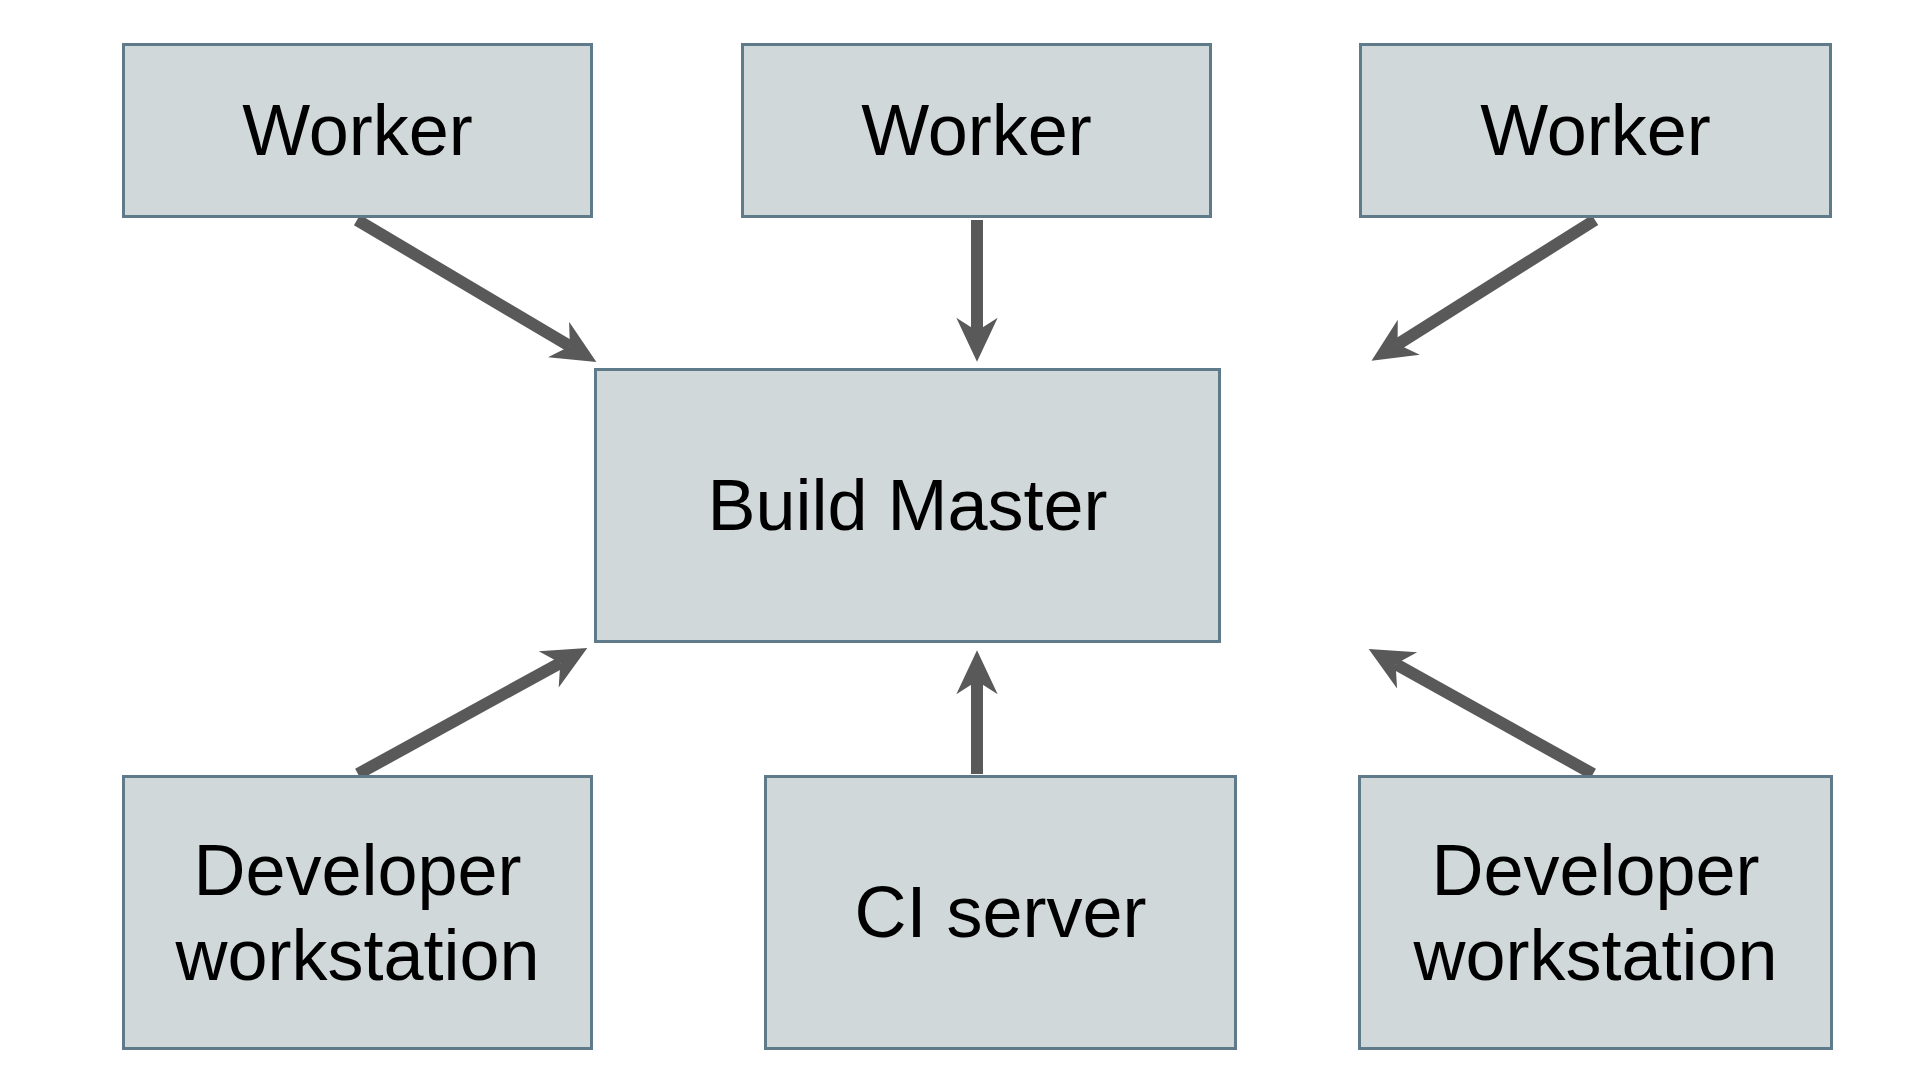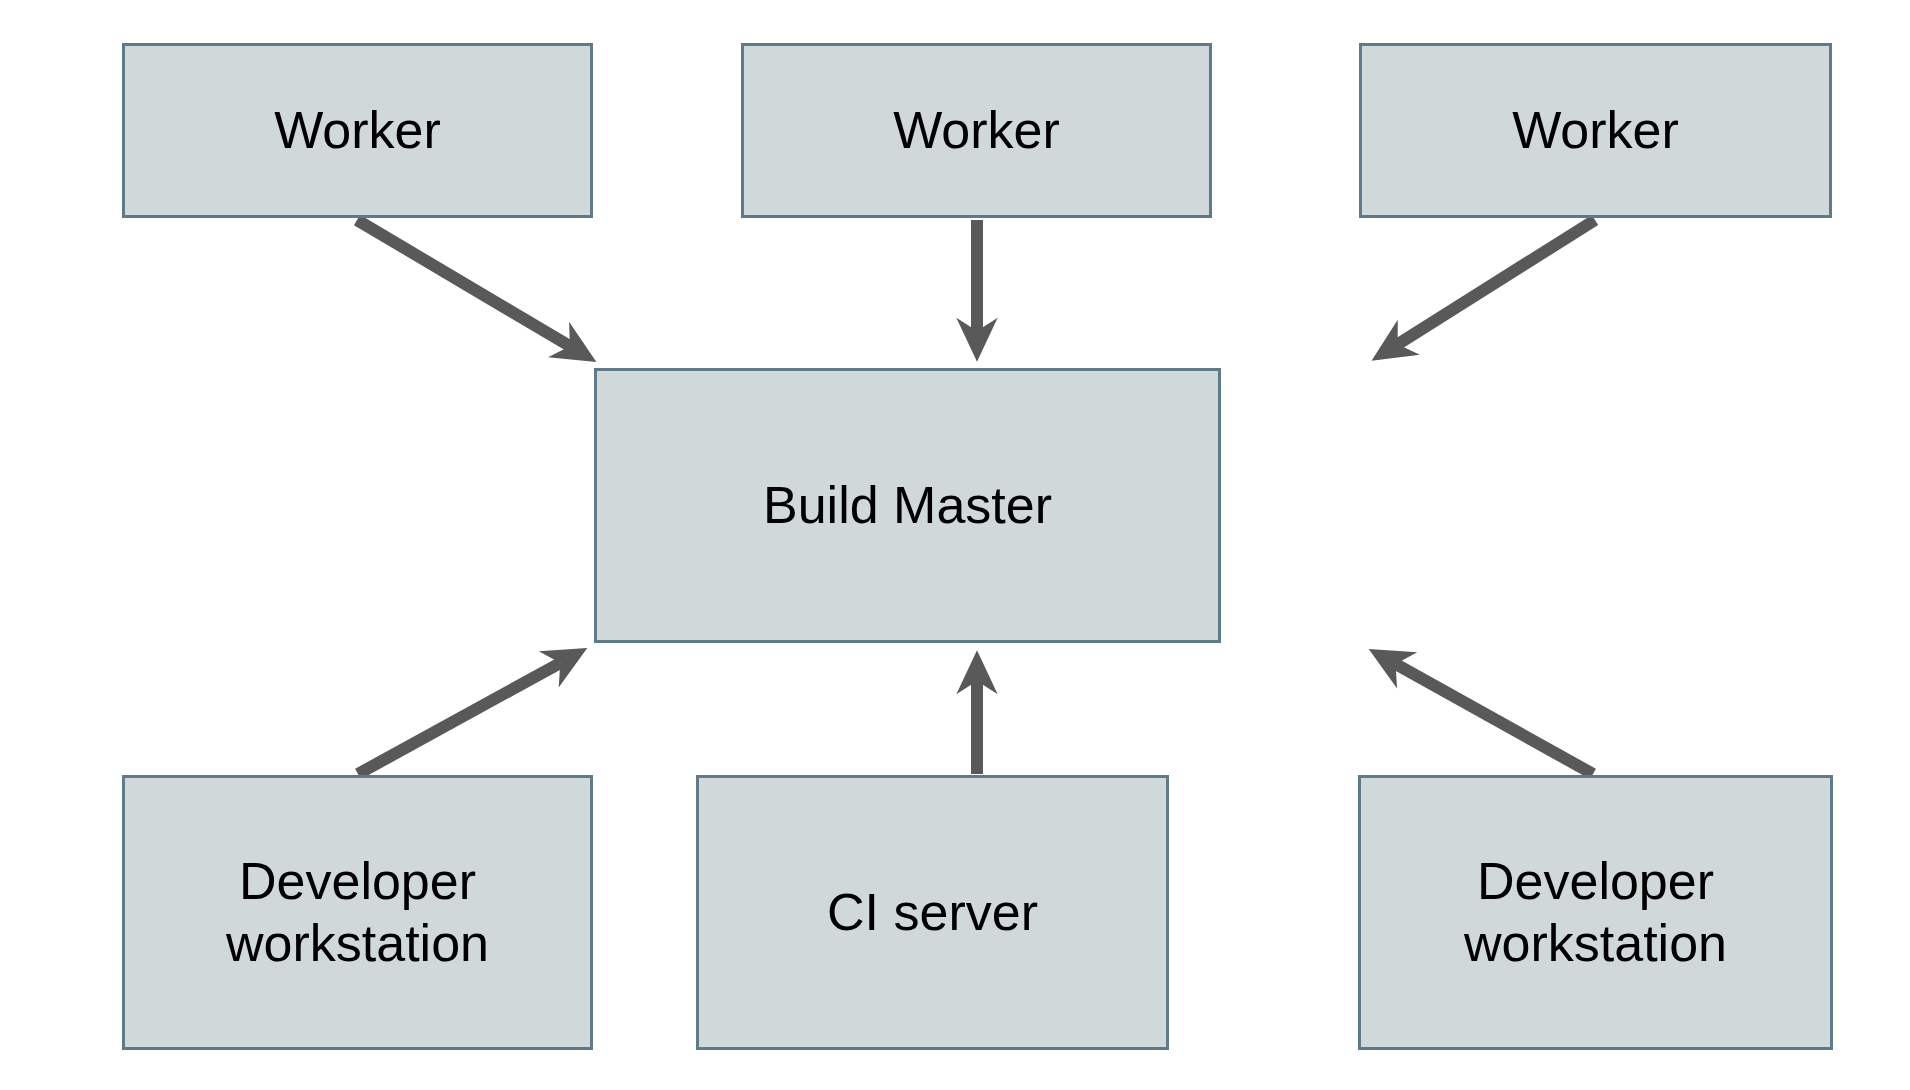--- a/index.html
+++ b/index.html
@@ -28,21 +28,21 @@
     box-sizing: border-box;
     background: var(--node-fill, #d1d8da);
     border: 3px solid var(--node-border, #5f7b8a);
     display: flex;
     align-items: center;
     justify-content: center;
     text-align: center;
   }
   .node-label {
     color: var(--text-color, #000000);
-    font-size: 52px;
+    font-size: 72px;
     line-height: 1.18;
     white-space: pre-line;
     letter-spacing: 0px;
   }
 </style>
 </head>
 <body>
 
 <div class="stage">
   <svg class="arrows-layer" viewBox="0 0 1910 1090" xmlns="http://www.w3.org/2000/svg">
@@ -70,21 +70,21 @@
       <div class="node" style="left: 1359px; top: 43px; width: 473px; height: 175px;">
         <span class="node-label">Worker</span>
       </div>
       <div class="node" style="left: 594px; top: 368px; width: 627px; height: 275px;">
         <span class="node-label">Build Master</span>
       </div>
       <div class="node" style="left: 122px; top: 775px; width: 471px; height: 275px;">
         <span class="node-label">Developer
 workstation</span>
       </div>
-      <div class="node" style="left: 696px; top: 775px; width: 473px; height: 275px;">
+      <div class="node" style="left: 764px; top: 775px; width: 473px; height: 275px;">
         <span class="node-label">CI server</span>
       </div>
       <div class="node" style="left: 1358px; top: 775px; width: 475px; height: 275px;">
         <span class="node-label">Developer
 workstation</span>
       </div>
     </div>
 </div>
 
 </body></html>

